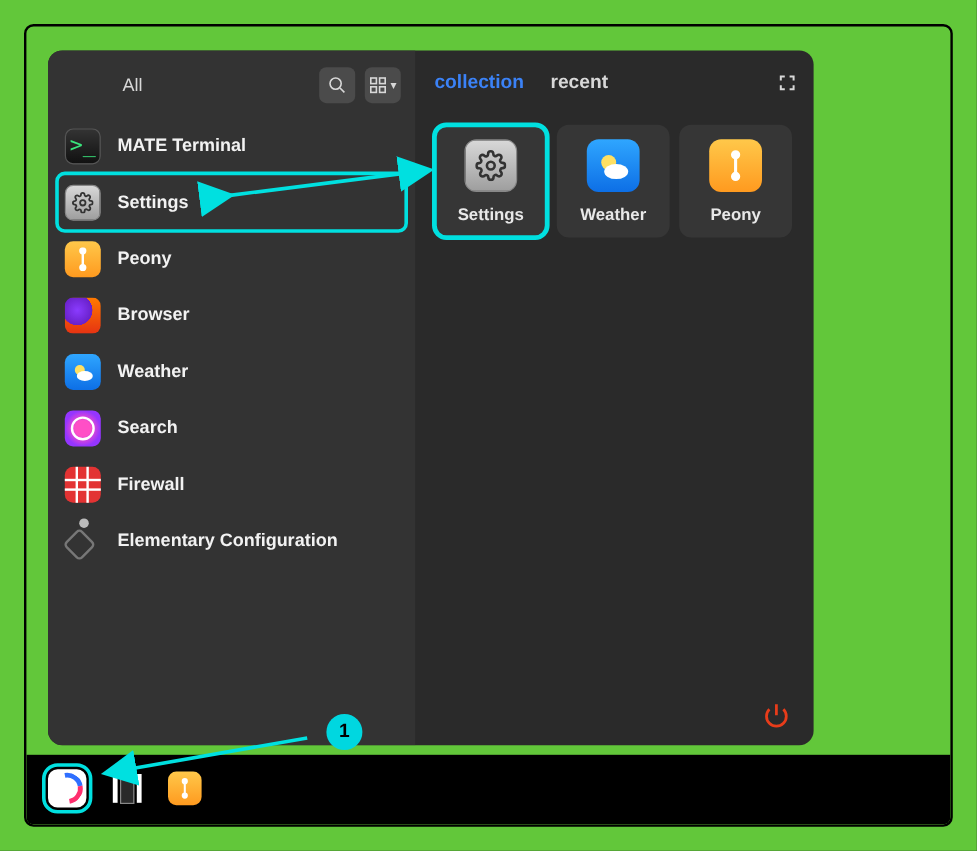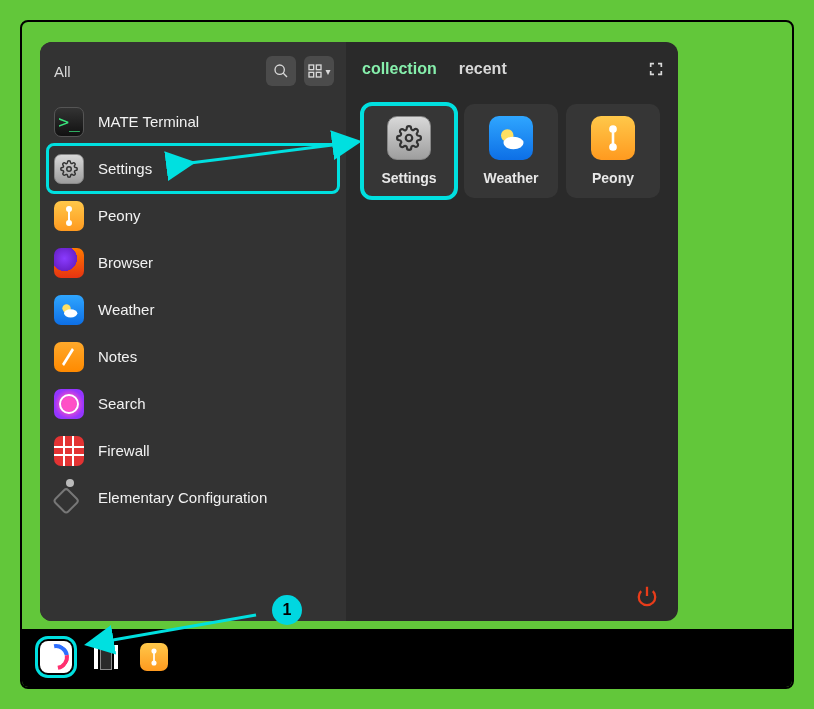--- a/index.html
+++ b/index.html
@@ -45,21 +45,21 @@
   padding-top: 6px;
 }
 .sidebar-header {
   display: flex;
   align-items: center;
   height: 46px;
   padding: 0 12px 0 14px;
   font-size: 15px;
   color: #d8d8d8;
 }
-.sidebar-header .title { flex: 1; }
+.sidebar-header .title { flex: 1; margin-left: 48px; }
 .sidebar-header .ctrl {
   width: 30px; height: 30px;
   border-radius: 6px;
   background: #4b4b4b;
   display: flex; align-items: center; justify-content: center;
   margin-left: 8px;
   color: #d8d8d8;
 }
 .app-list {
   flex: 1;
@@ -75,21 +75,21 @@
   gap: 14px;
 }
 .app-item .icon {
   width: 30px; height: 30px;
   border-radius: 7px;
   display: flex; align-items: center; justify-content: center;
   flex-shrink: 0;
   font-size: 18px;
 }
 .app-item .label {
-  font-weight: 400;
+  font-weight: 700;
   color: #f2f2f2;
 }
 .app-item.highlight {
   outline: 3px solid #00e0e0;
   outline-offset: -1px;
 }
 
 .main {
   flex: 1;
   display: flex;
@@ -99,21 +99,21 @@
 }
 .tabs {
   display: flex;
   align-items: center;
   height: 38px;
   gap: 22px;
   font-size: 16px;
   font-weight: 600;
   color: #d8d8d8;
 }
-.tabs .tab.active { color: #86efac; }
+.tabs .tab.active { color: #3b82f6; }
 .tabs .spacer { flex: 1; }
 .tabs .fullscreen {
   color: #d8d8d8;
   width: 20px; height: 20px;
   display: flex; align-items: center; justify-content: center;
 }
 .grid {
   display: flex;
   flex-wrap: wrap;
   gap: 8px;
@@ -271,28 +271,20 @@
       <div class="app-item">
         <div class="icon ic-weather">
           <svg width="20" height="18" viewBox="0 0 24 20">
               <circle cx="9" cy="8" r="5" fill="#ffe062"></circle>
               <ellipse cx="14" cy="14" rx="8" ry="5" fill="#fff"></ellipse>
             </svg>
         </div>
         <span class="label">Weather</span>
       </div>
       <div class="app-item">
-        <div class="icon ic-notes">
-          <svg width="14" height="18" viewBox="0 0 14 18" fill="#fff">
-              <path d="M2 18 L12 2 L10 0 L0 16 Z"></path>
-            </svg>
-        </div>
-        <span class="label">Notes</span>
-      </div>
-      <div class="app-item">
         <div class="icon ic-search"></div>
         <span class="label">Search</span>
       </div>
       <div class="app-item">
         <div class="icon ic-firewall"></div>
         <span class="label">Firewall</span>
       </div>
       <div class="app-item">
         <div class="icon ic-elementary"></div>
         <span class="label">Elementary Configuration</span>

